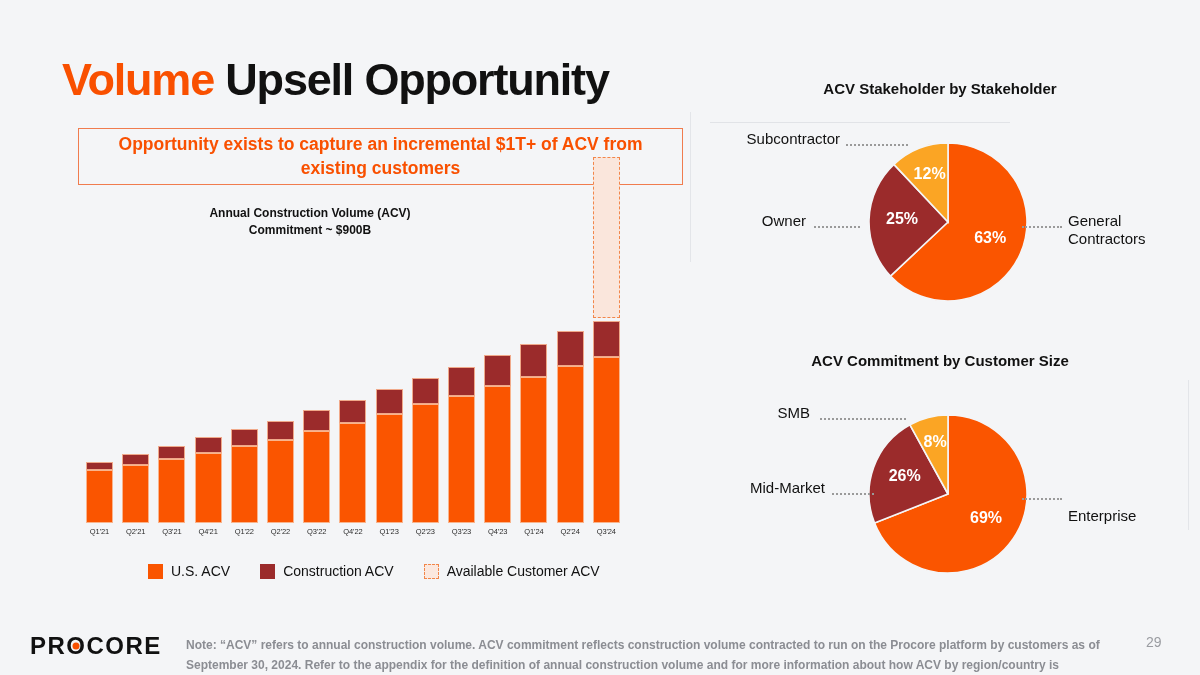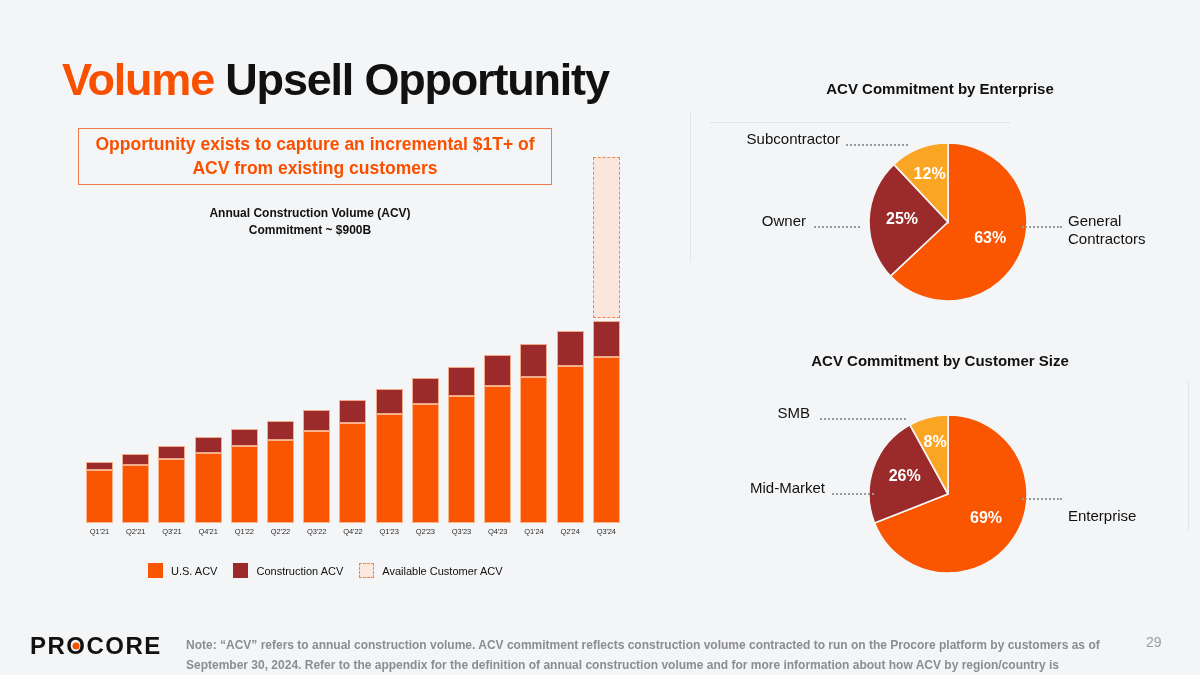--- a/index.html
+++ b/index.html
@@ -17,21 +17,21 @@
     position:absolute;left:62px;top:54px;
     font-size:45px;font-weight:bold;letter-spacing:-1.2px;
     white-space:nowrap;
     text-align:center;
   }
   #title .accent{color:#F95000;}
   #title .dark{color:#111;}
 
   
   #callout{
-    position:absolute;left:78px;top:128px;width:474px;height:57px;
+    position:absolute;left:78px;top:128px;width:605px;height:57px;
     border:1px solid #F07C4E;
     display:flex;align-items:center;justify-content:center;
     box-sizing:border-box;
   }
   #callout .ctext{
     color:#F95000;font-weight:bold;font-size:17.5px;line-height:1.35;
     text-align:center;padding:0 14px;
   }
 
   
@@ -49,22 +49,22 @@
     background:#FAE6DC;border:1px dashed #F2864A;
   }
   .xlabel{
     position:absolute;top:322px;width:40px;text-align:center;
     font-size:7.5px;color:#2b2b2b;letter-spacing:-0.1px;
   }
 
   
   #legend{
     position:absolute;left:148px;top:563px;
-    display:flex;align-items:center;gap:16px;
-    font-size:11px;color:#111;
+    display:flex;align-items:center;gap:30px;
+    font-size:14px;color:#111;
   }
   #legend .lg{display:flex;align-items:center;gap:8px;}
   .sw{width:15px;height:15px;display:inline-block;box-sizing:border-box;}
   .sw.us{background:#FA5500;}
   .sw.intl{background:#9B2B2B;}
   .sw.avail{background:#FBE8DF;border:1px dashed #F2864A;}
 
   
   .pie-block{position:absolute;}
   .pie-title{
@@ -215,21 +215,21 @@
       <div class="lg">
         <span class="sw avail"></span>
         <span>Available Customer ACV</span>
       </div>
     </div>
 
   <div class="divider-v" style="left:690px;top:112px;height:150px;"></div>
   <div class="divider-v" style="left:1188px;top:380px;height:150px;"></div>
 
   <div class="pie-block" style="left:700px;top:80px;width:480px;height:250px;">
-    <div class="pie-title">ACV Commitment by Enterprise</div>
+    <div class="pie-title">ACV Stakeholder by Stakeholder</div>
     <div class="pie-wrap" style="left:168px;top:62px;">
       <svg class="pie-svg" id="pie1svg" width="160" height="160" viewBox="0 0 160 160">
           <path d="M 80 80 L 80 1 A 79 79 0 1 1 22.411478433708503 134.0792213683664 Z" fill="#FA5500" stroke="#F4F5F7" stroke-width="1.6"></path>
           <path d="M 80 80 L 22.411478433708503 134.0792213683664 A 79 79 0 0 1 25.920778631633574 22.411478433708503 Z" fill="#9B2B2B" stroke="#F4F5F7" stroke-width="1.6"></path>
           <path d="M 80 80 L 25.920778631633574 22.411478433708503 A 79 79 0 0 1 79.99999999999999 1 Z" fill="#FBA524" stroke="#F4F5F7" stroke-width="1.6"></path>
         </svg>
     </div>
     <div class="hairline" style="left:10px;top:42px;width:300px;height:1px;"></div>
   <div class="pctlabel" style="left: 264.217px; top: 149.269px; width: 52px;">63%</div>
       <div class="pctlabel" style="left: 176.023px; top: 129.555px; width: 52px;">25%</div>

